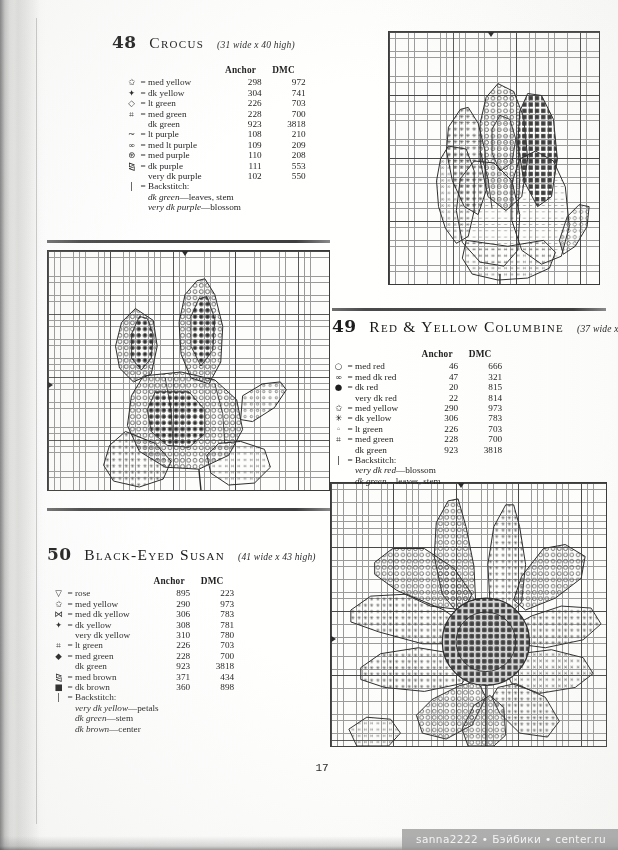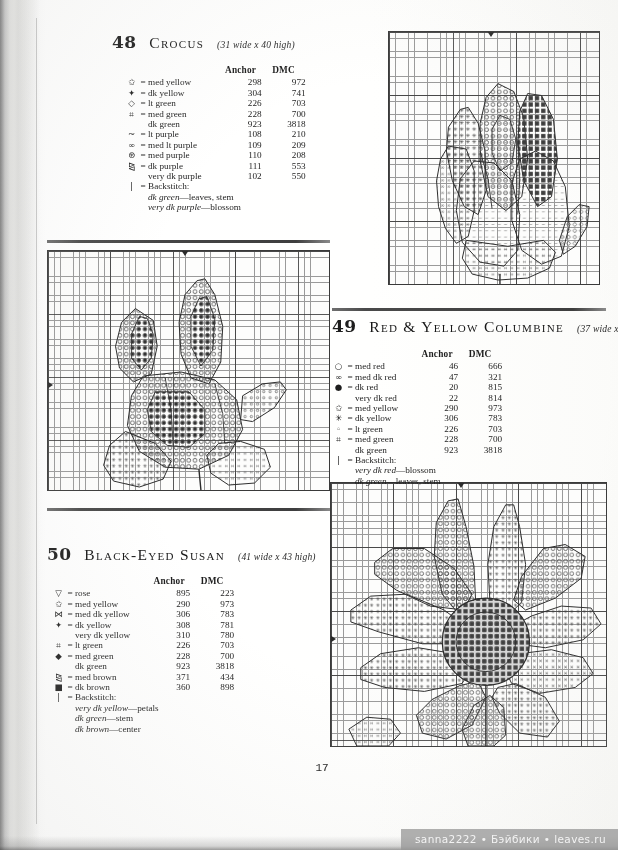--- a/index.html
+++ b/index.html
@@ -624,14 +624,14 @@
         </table>
     </div>
   </div>
 
   <div id="paper-tint"></div>
   <div id="spine-shadow"></div>
   <div id="spine-line"></div>
   <div id="bottom-edge"></div>
 
   <div id="folio">17</div>
-  <div id="watermark">sanna2222 • Бэйбики • leaves.ru</div>
+  <div id="watermark">sanna2222 • Бэйбики • center.ru</div>
 </div>
 
 </body></html>

